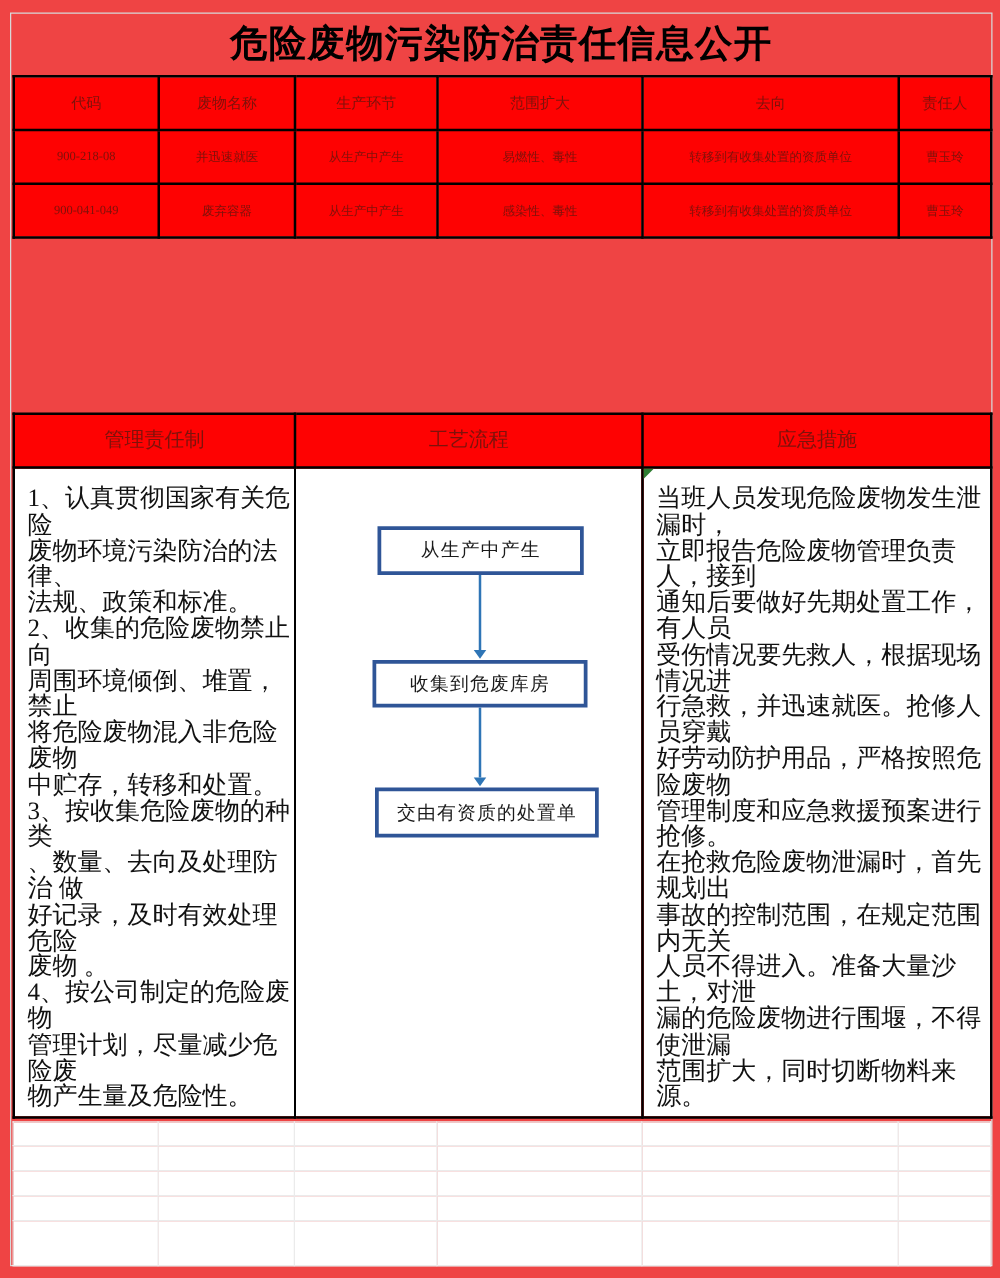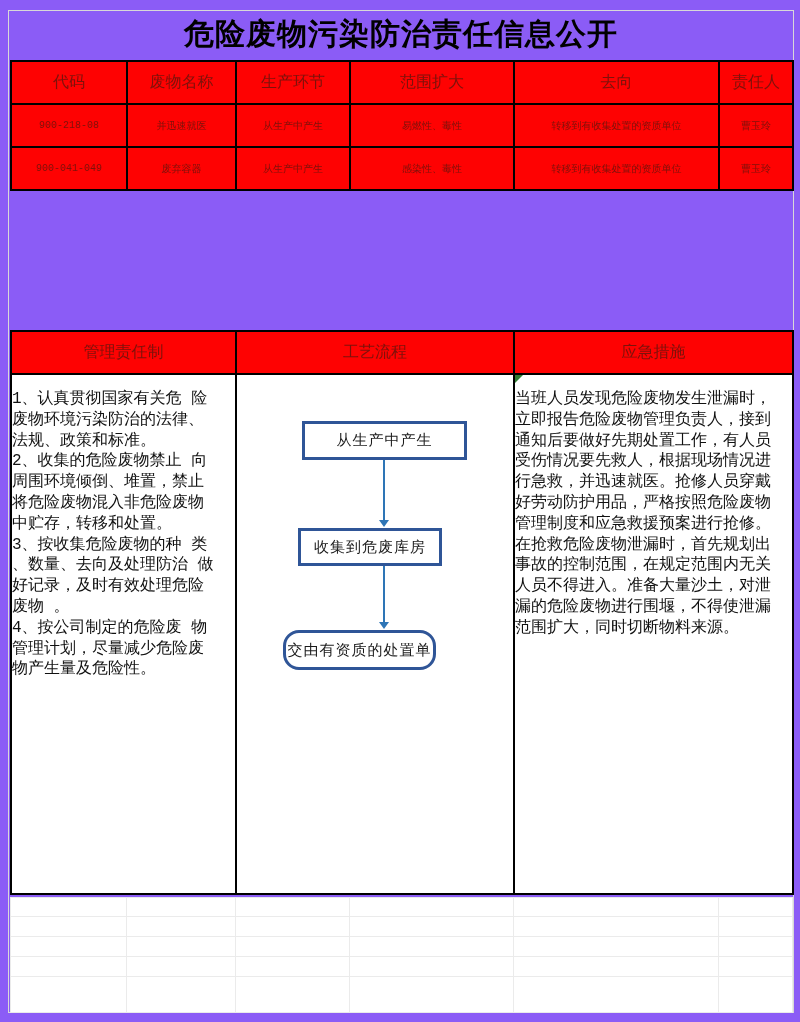--- a/index.html
+++ b/index.html
@@ -1,61 +1,61 @@
 <!DOCTYPE html>
 <html><head>
 <meta charset="utf-8">
 <style>
   html,body { margin:0; padding:0; background:#ffffff; }
   .page {
-    position:relative; width:800px; height:1022px; background:#8b5cf6;
-    font-family:Liberation Mono, monospace; overflow:hidden;
+    position:relative; width:800px; height:1022px; background:#ef4444;
+    font-family:Liberation Serif, serif; overflow:hidden;
   }
   .sheet-outline {
     position:absolute; left:8px; top:10px; width:784px; height:1001px;
     border:1px solid #d8d8d8; pointer-events:none;
   }
   .title {
     position:absolute; left:10px; top:12px; width:782px; height:48px;
     line-height:48px; text-align:center; font-size:30px; font-weight:bold;
     color:#000; letter-spacing:1px;
   }
   table { border-collapse:collapse; table-layout:fixed; }
   
   .waste-table { position:absolute; left:10px; top:60px; width:782px; }
   .waste-table td, .waste-table th {
     border:2px solid #000; background:#fe0202; color:#7d120b;
     text-align:center; vertical-align:middle; font-weight:normal;
     padding:0; overflow:hidden;
   }
-  .waste-table th { font-size:16px; height:41px; }
+  .waste-table th { font-size:12px; height:41px; }
   .waste-table td { font-size:10px; height:41px; }
   
   .band-table { position:absolute; left:10px; top:330px; width:782px; }
   .band-table td { border:2px solid #000; padding:0; }
   .band-table .sec-head {
     background:#fe0202; color:#7d120b; text-align:center;
     vertical-align:middle; font-size:16px; height:41px;
   }
   .band-table .sec-body {
     background:#fff; vertical-align:top; height:518px; position:relative;
   }
   .body-text {
-    white-space:pre-line; color:#111; font-size:16px; line-height:20.8px;
-    padding:14px 3px 0 0; text-align:left;
+    white-space:pre-line; color:#111; font-size:20px; line-height:20.8px;
+    padding:14px 3px 0 10px; text-align:left;
   }
   
   .flow-box {
     position:absolute; box-sizing:border-box; background:#fff;
     border:3px solid #2f5597; display:flex; align-items:center;
     justify-content:center; font-size:15px; color:#1a1a1a; letter-spacing:1px;
   }
   .fb1 { left:65px; top:46px;  width:165px; height:39px; }
-  .fb2 { left:61px; top:153px; width:144px; height:38px; }
-  .fb3 { left:46px; top:255px; width:153px; height:40px;border-radius:16px; }
+  .fb2 { left:61px; top:153px; width:172px; height:38px; }
+  .fb3 { left:63px; top:255px; width:179px; height:40px; }
   .flow-arrow { position:absolute; width:0; border-left:2px solid #2e75b6; }
   .flow-arrow::after {
     content:""; position:absolute; bottom:-7px; left:-6px; width:0; height:0;
     border-left:5px solid transparent; border-right:5px solid transparent;
     border-top:7px solid #2e75b6;
   }
   .fa1 { left:146px; top:85px;  height:60px; }
   .fa2 { left:146px; top:191px; height:56px; }
   .err-marker {
     position:absolute; left:0; top:0; width:0; height:0;

